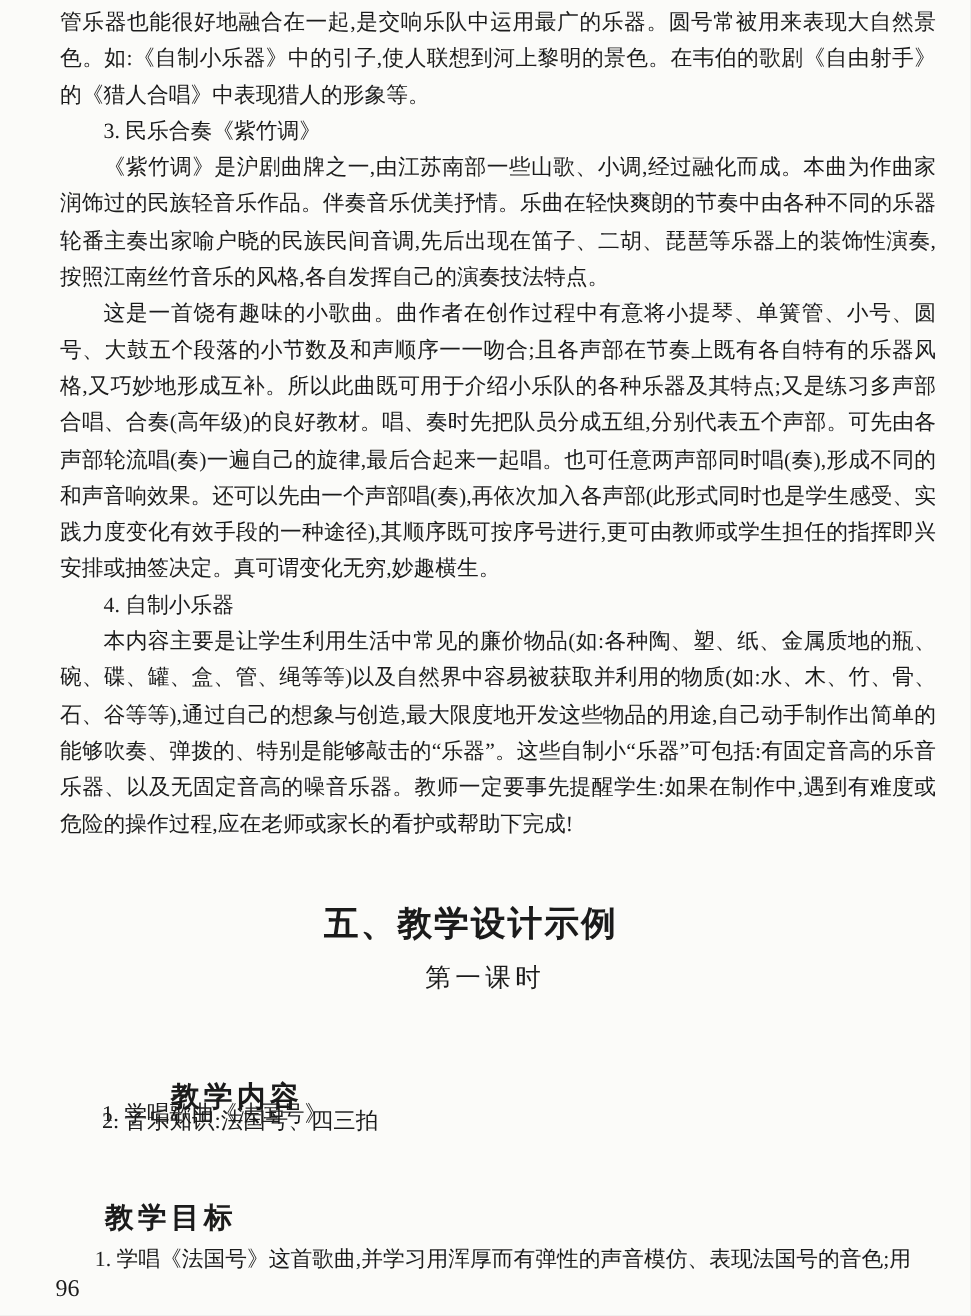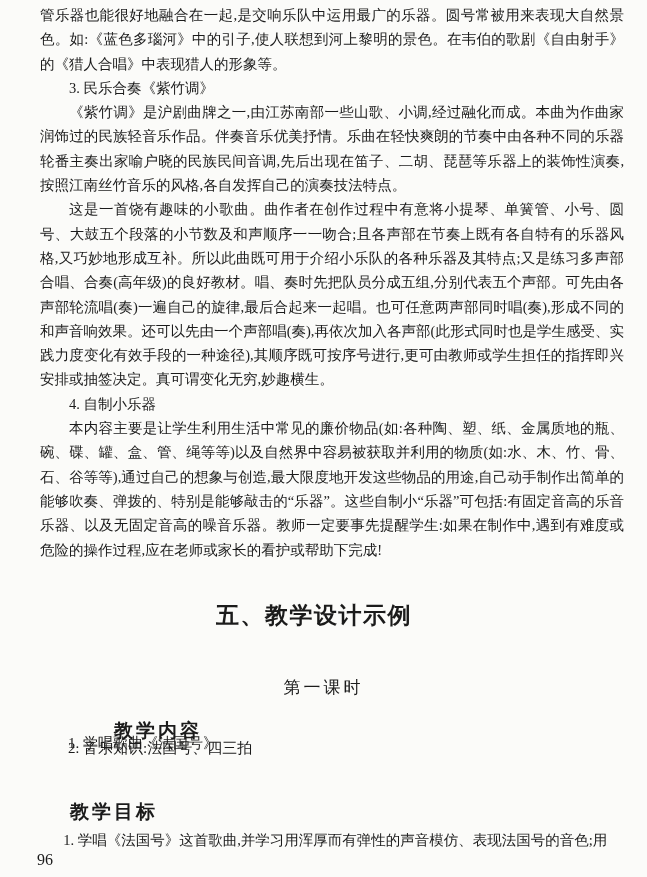--- a/index.html
+++ b/index.html
@@ -42,21 +42,21 @@
     top: 600px;
     width: 628px;
     text-align: center;
     font-size: 23px;
     letter-spacing: 1.5px;
     font-weight: 600;
   }
   .lesson-title {
     position: absolute;
     left: 0;
-    top: 676px;
+    top: 640px;
     width: 647px;
     text-align: center;
     font-size: 17px;
     letter-spacing: 3px;
   }
   .block-heading {
     position: absolute;
     left: 70px;
     font-family: "Liberation Sans", "DejaVu Sans", sans-serif;
     font-weight: 700;
@@ -91,21 +91,21 @@
     top: 851px;
     font-size: 16px;
   }
 </style>
 </head>
 <body>
 
 <div class="page">
 
   <div class="body-text">
-    <p class="para-flush">管乐器也能很好地融合在一起,是交响乐队中运用最广的乐器。圆号常被用来表现大自然景色。如:《蓝色多瑙河》中的引子,使人联想到河上黎明的景色。在韦伯的歌剧《自由射手》的《猎人合唱》中表现猎人的形象等。</p>
+    <p class="para-flush">管乐器也能很好地融合在一起,是交响乐队中运用最广的乐器。圆号常被用来表现大自然景色。如:《自制小乐器》中的引子,使人联想到河上黎明的景色。在韦伯的歌剧《自由射手》的《猎人合唱》中表现猎人的形象等。</p>
     <p class="item-line">3. 民乐合奏《紫竹调》</p>
     <p class="para-indent">《紫竹调》是沪剧曲牌之一,由江苏南部一些山歌、小调,经过融化而成。本曲为作曲家润饰过的民族轻音乐作品。伴奏音乐优美抒情。乐曲在轻快爽朗的节奏中由各种不同的乐器轮番主奏出家喻户晓的民族民间音调,先后出现在笛子、二胡、琵琶等乐器上的装饰性演奏,按照江南丝竹音乐的风格,各自发挥自己的演奏技法特点。</p>
     <p class="para-indent">这是一首饶有趣味的小歌曲。曲作者在创作过程中有意将小提琴、单簧管、小号、圆号、大鼓五个段落的小节数及和声顺序一一吻合;且各声部在节奏上既有各自特有的乐器风格,又巧妙地形成互补。所以此曲既可用于介绍小乐队的各种乐器及其特点;又是练习多声部合唱、合奏(高年级)的良好教材。唱、奏时先把队员分成五组,分别代表五个声部。可先由各声部轮流唱(奏)一遍自己的旋律,最后合起来一起唱。也可任意两声部同时唱(奏),形成不同的和声音响效果。还可以先由一个声部唱(奏),再依次加入各声部(此形式同时也是学生感受、实践力度变化有效手段的一种途径),其顺序既可按序号进行,更可由教师或学生担任的指挥即兴安排或抽签决定。真可谓变化无穷,妙趣横生。</p>
     <p class="item-line">4. 自制小乐器</p>
     <p class="para-indent">本内容主要是让学生利用生活中常见的廉价物品(如:各种陶、塑、纸、金属质地的瓶、碗、碟、罐、盒、管、绳等等)以及自然界中容易被获取并利用的物质(如:水、木、竹、骨、石、谷等等),通过自己的想象与创造,最大限度地开发这些物品的用途,自己动手制作出简单的能够吹奏、弹拨的、特别是能够敲击的“乐器”。这些自制小“乐器”可包括:有固定音高的乐音乐器、以及无固定音高的噪音乐器。教师一定要事先提醒学生:如果在制作中,遇到有难度或危险的操作过程,应在老师或家长的看护或帮助下完成!</p>
   </div>
 
   <div class="section-title">五、教学设计示例</div>
 
   <div class="lesson-title">第一课时</div>

